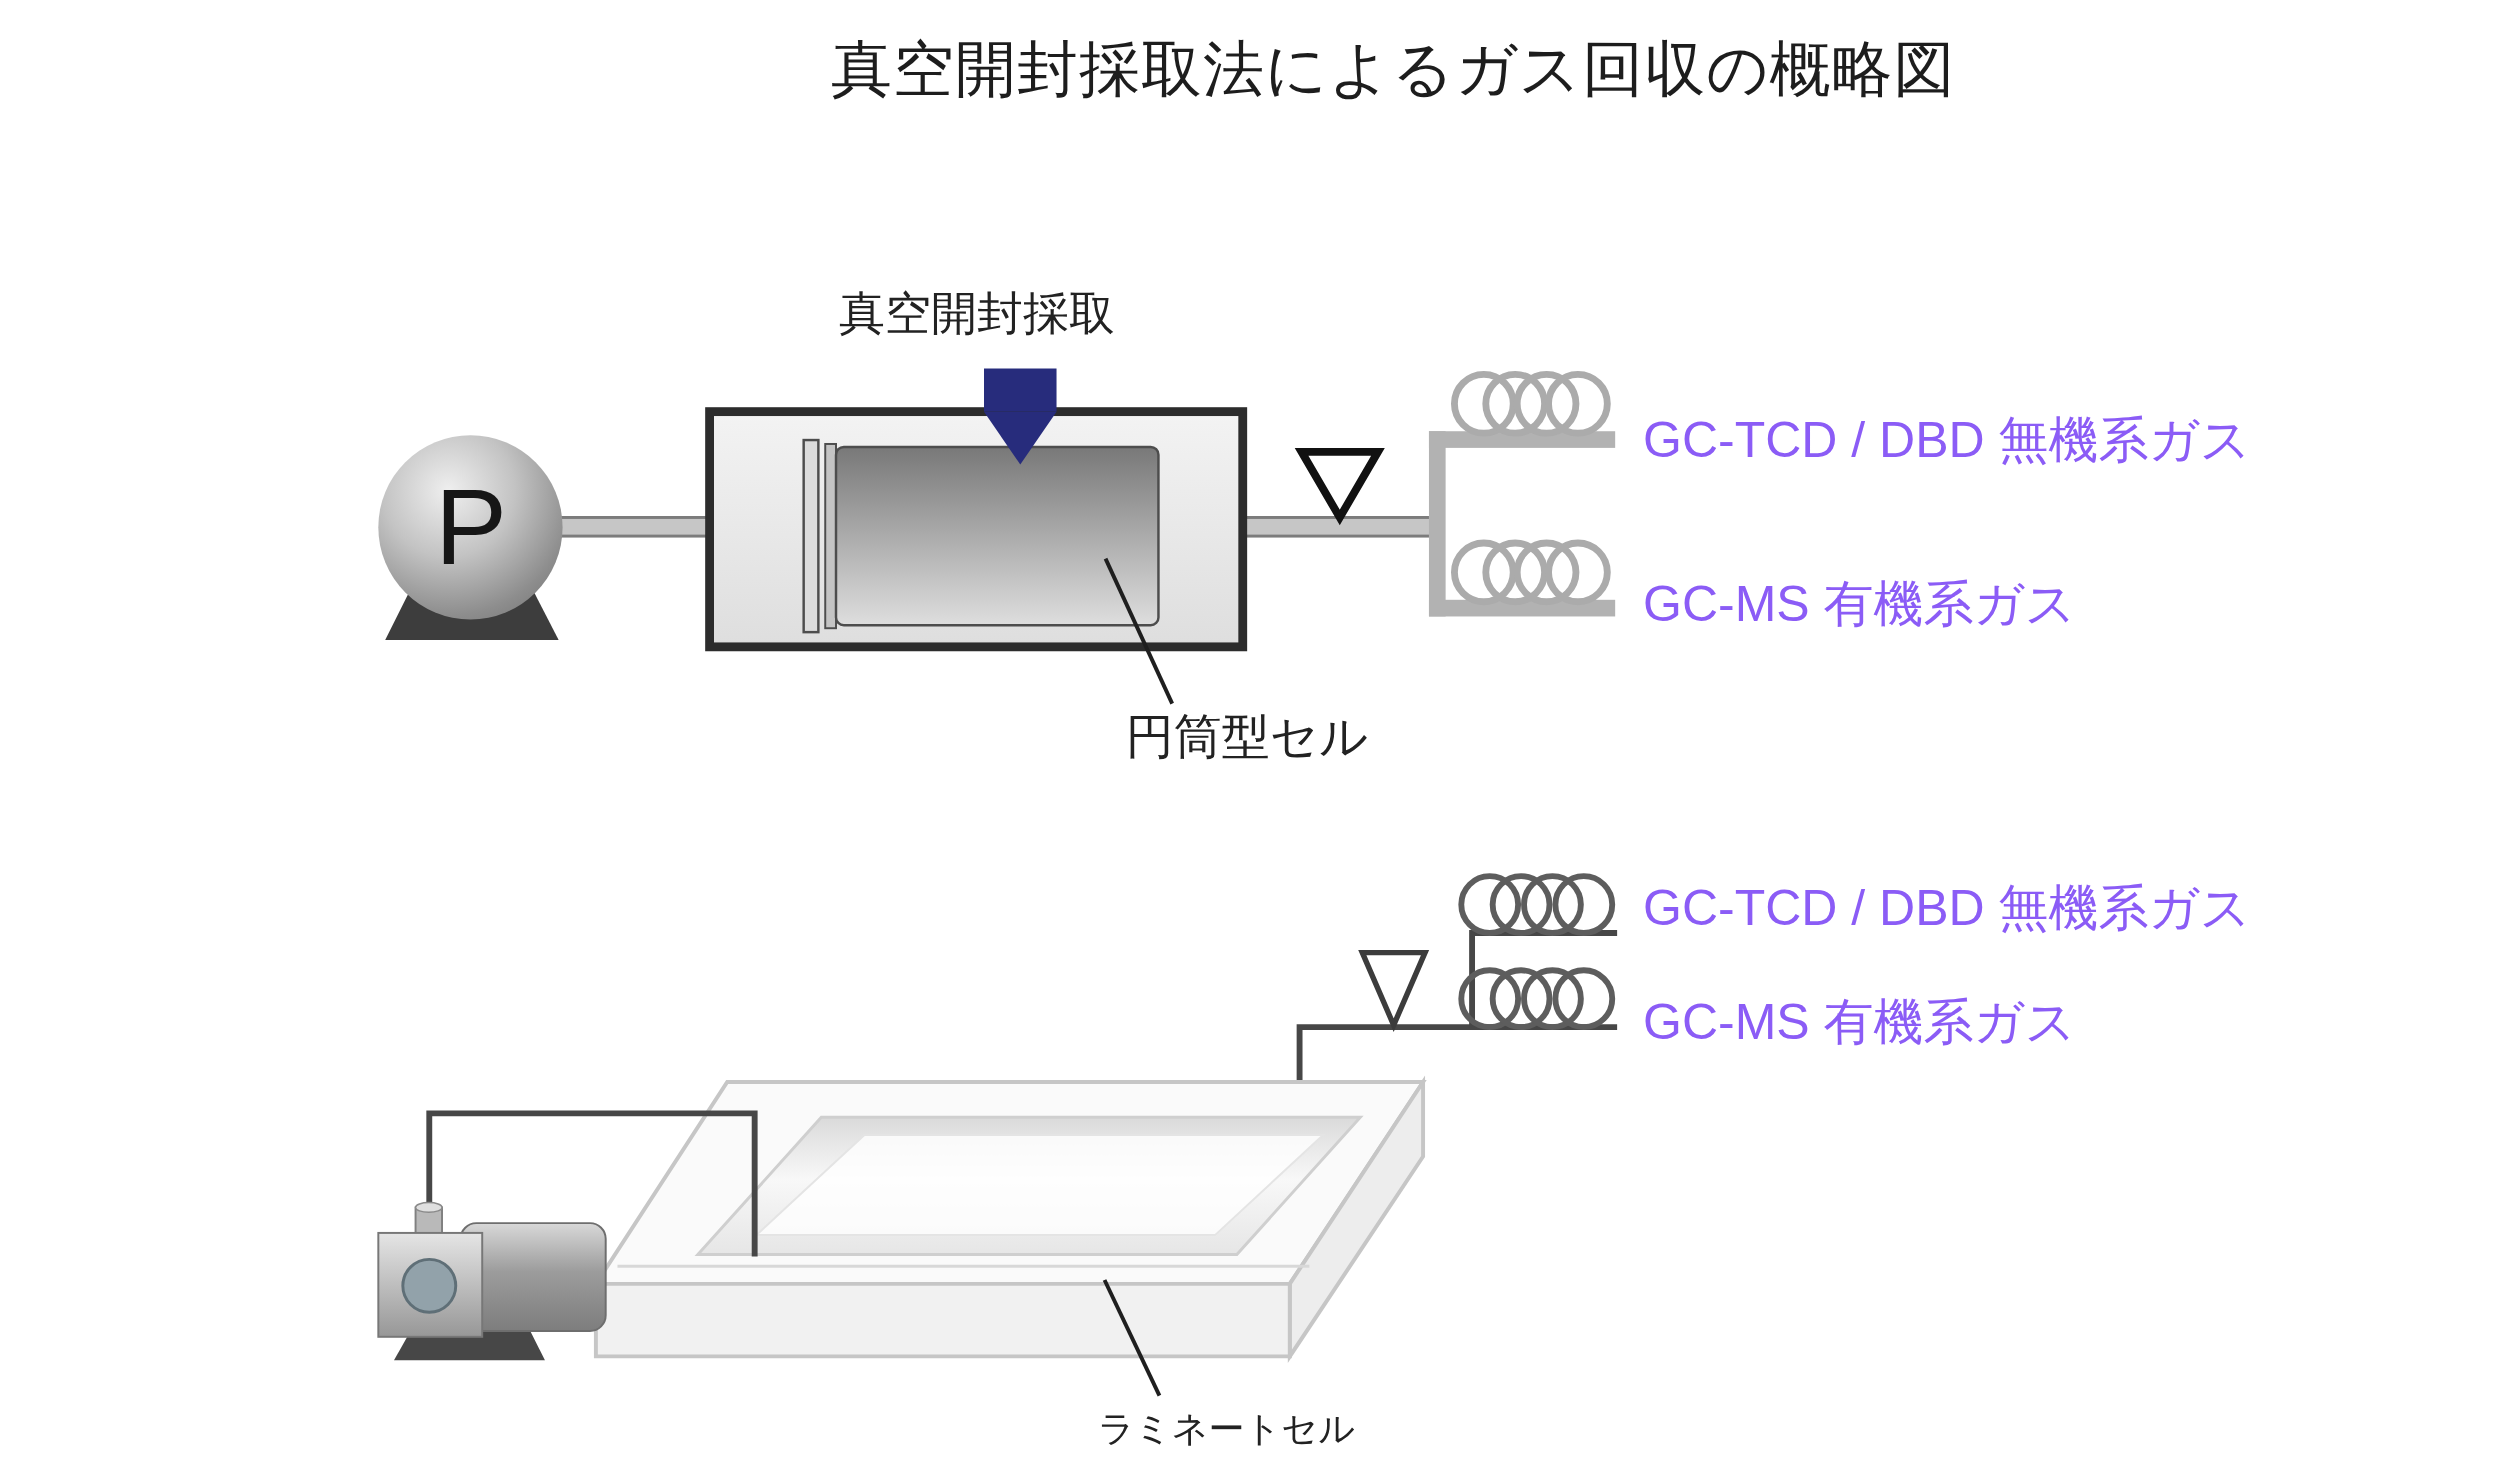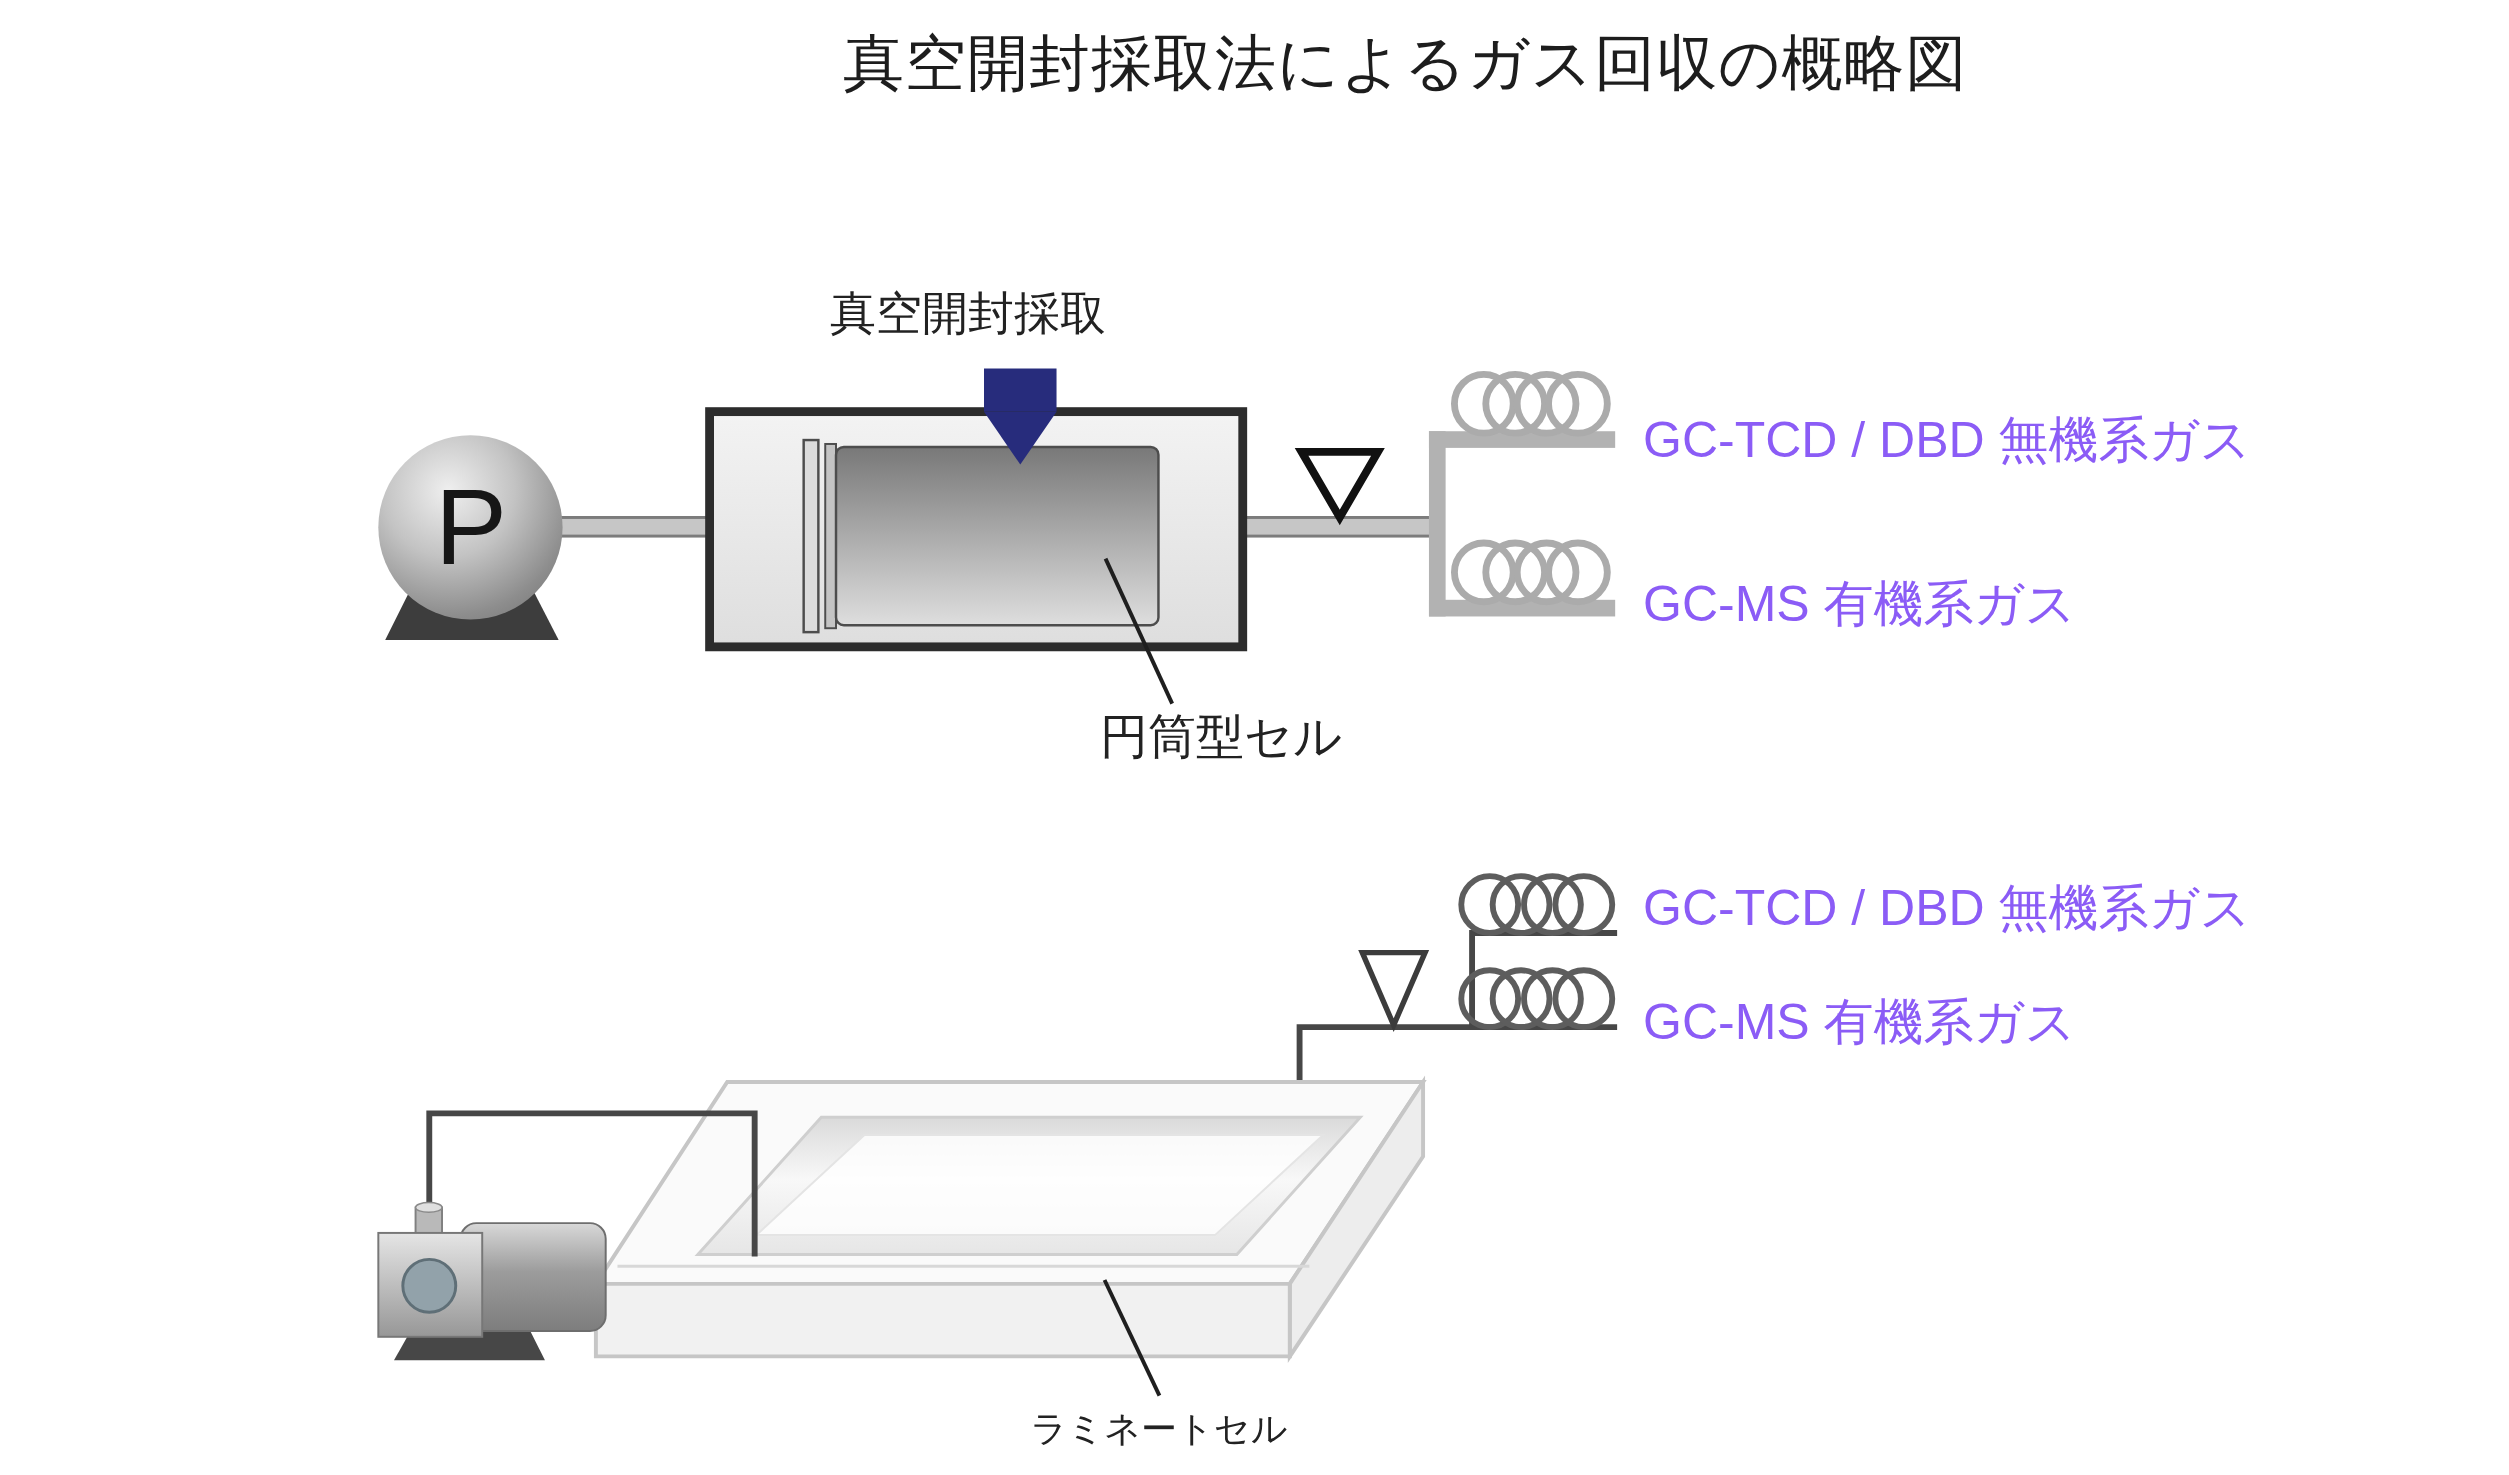--- a/index.html
+++ b/index.html
@@ -15,21 +15,21 @@
   .canvas svg{position:absolute;left:0;top:0;}
   .lbl{position:absolute;white-space:nowrap;line-height:1.2;}
   .title{font-size:61px;color:#1d1d1d;letter-spacing:1px;}
   .jp-label{font-size:46px;color:#222;}
   .out-label{font-size:50px;color:#8b5cf6;}
   .pump-letter{
     position:absolute;left:416px;top:465px;width:110px;height:122px;
     display:flex;align-items:center;justify-content:center;
     font-size:108px;color:#161616;font-weight:500;
   }
-  .center{ text-align:center; }
+  .center{ text-align:right; }
 </style>
 </head>
 <body>
 
 <div class="canvas">
 
   <svg width="2509" height="1475" viewBox="0 0 2560 1505">
     <defs>
       <radialGradient id="sphereGrad" cx="38%" cy="30%" r="80%">
         <stop offset="0%" stop-color="#efefef"></stop>
@@ -143,21 +143,21 @@
       <rect x="424" y="1232" width="27" height="34" fill="#b9b9b9" stroke="#808080" stroke-width="2"></rect>
       <ellipse cx="437.5" cy="1232" rx="13.5" ry="5" fill="#dfdfdf" stroke="#8a8a8a" stroke-width="1.5"></ellipse>
       <rect x="470" y="1248" width="148" height="110" rx="16" fill="url(#motorGrad)" stroke="#6e6e6e" stroke-width="2"></rect>
       <rect x="386" y="1258" width="106" height="106" fill="url(#blockGrad)" stroke="#777777" stroke-width="2"></rect>
       <circle cx="438" cy="1312" r="27" fill="#92a2aa" stroke="#5f6f77" stroke-width="3"></circle>
     </g>
 
     <line x1="1127" y1="1306" x2="1183" y2="1424" stroke="#1f1f1f" stroke-width="4"></line>
   </svg>
 
-  <div class="lbl title" style="left:831px;top:27px;margin-left:12px;">真空開封採取法によるガス回収の概略図</div>
+  <div class="lbl title" style="left:831px;top:33px;">真空開封採取法によるガス回収の概略図</div>
 
   <div class="lbl jp-label center" style="left:821px;top:286px;width:294px;">真空開封採取</div>
 
   <div class="pump-letter">P</div>
 
   <div class="lbl out-label" style="left:1643px;top:410px;">GC-TCD / DBD 無機系ガス</div>
   <div class="lbl out-label" style="left:1643px;top:574px;">GC-MS 有機系ガス</div>
 
   <div class="lbl jp-label center" style="left:1074px;top:708px;width:294px;font-size:48px;">円筒型セル</div>
 

